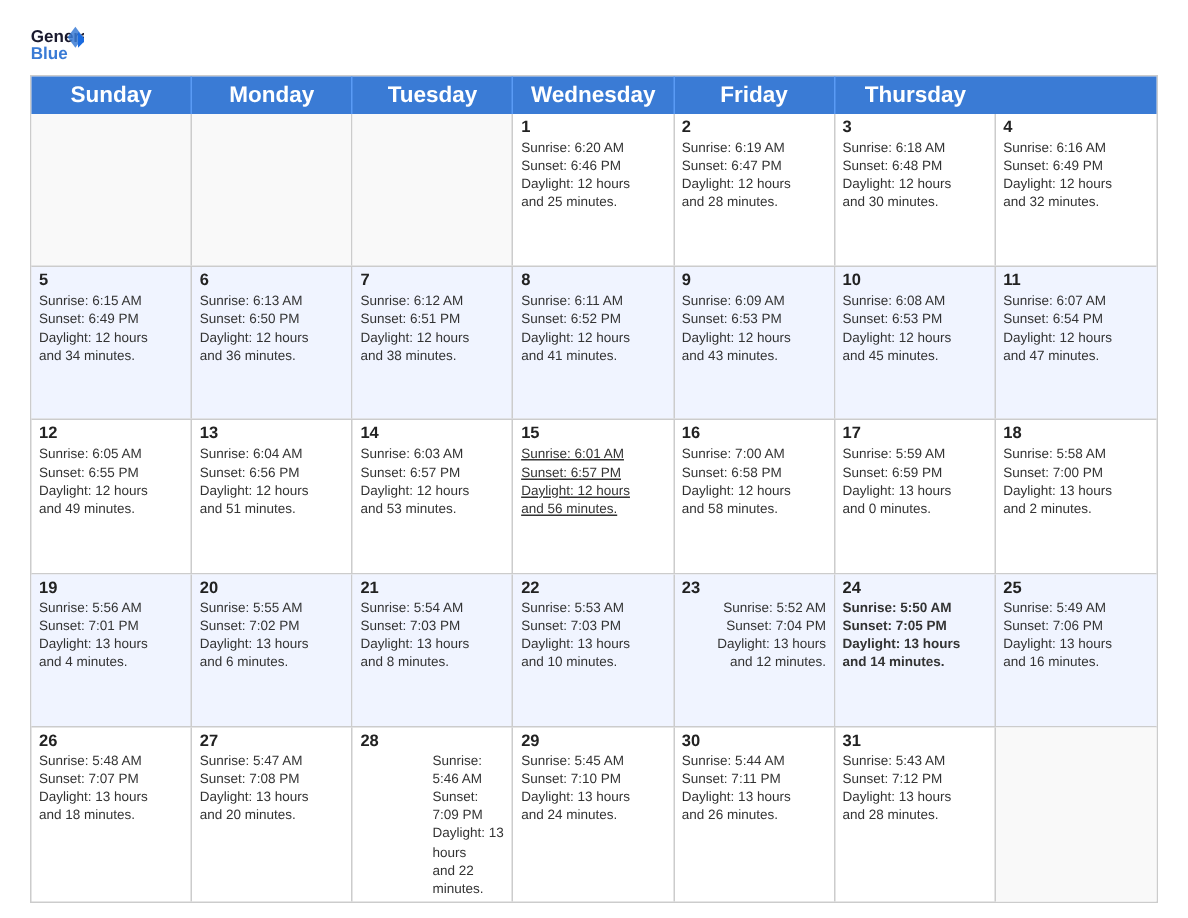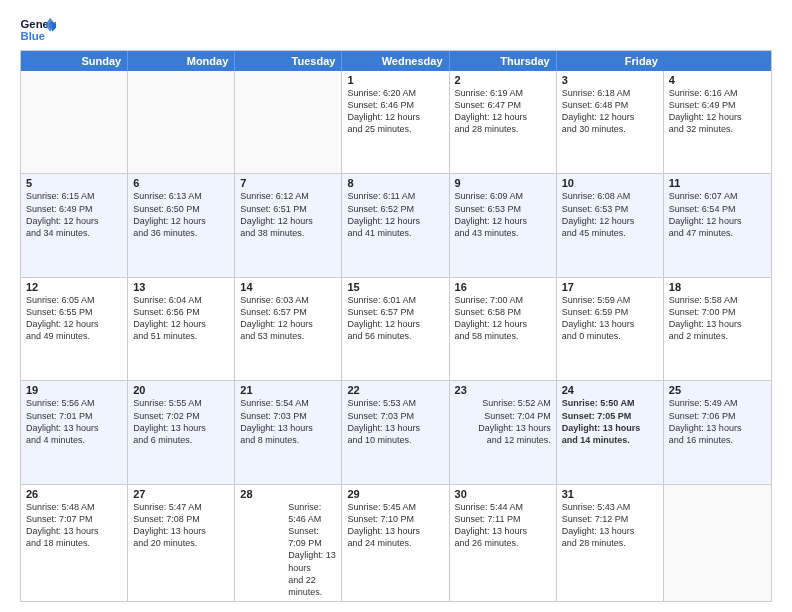--- a/index.html
+++ b/index.html
@@ -57,24 +57,24 @@
       flex-direction: column;
       border: 1px solid #ccc;
     }
     .cal-header {
       display: grid;
       grid-template-columns: repeat(7, 1fr);
       background: #3a7bd5;
     }
     .cal-header-cell {
       color: #fff;
-      font-size: 11px;
+      font-size: 15px;
       font-weight: bold;
       padding: 4px 6px;
-      text-align: right;
+      text-align: center;
       border-right: 1px solid #5a9bf5;
     }
     .cal-header-cell:last-child { border-right: none; }
     .cal-body {
       flex: 1;
       display: flex;
       flex-direction: column;
     }
     .cal-row {
       display: grid;
@@ -130,22 +130,22 @@
       <div class="subtitle"></div>
     </div>
   </div>
 
   <div class="calendar">
     <div class="cal-header">
     <div class="cal-header-cell">Sunday</div>
         <div class="cal-header-cell">Monday</div>
         <div class="cal-header-cell">Tuesday</div>
         <div class="cal-header-cell">Wednesday</div>
+        <div class="cal-header-cell">Friday</div>
         <div class="cal-header-cell">Thursday</div>
-        <div class="cal-header-cell">Friday</div>
       </div>
     <div class="cal-body">
     <div class="cal-row">
           <div class="cal-cell empty"></div>
           <div class="cal-cell empty"></div>
           <div class="cal-cell empty"></div>
           <div class="cal-cell">
             <div class="day-num">1</div>
             <div class="cell-text" style="white-space: pre-line;">Sunrise: 6:20 AM
 Sunset: 6:46 PM
@@ -242,21 +242,21 @@
           </div>
           <div class="cal-cell">
             <div class="day-num">14</div>
             <div class="cell-text" style="white-space: pre-line;">Sunrise: 6:03 AM
 Sunset: 6:57 PM
 Daylight: 12 hours
 and 53 minutes.</div>
           </div>
           <div class="cal-cell">
             <div class="day-num">15</div>
-            <div class="cell-text" style="white-space: pre-line;">Sunrise: 6:01 AM
+            <div class="cell-text" style="white-space: pre-line; text-decoration: underline;">Sunrise: 6:01 AM
 Sunset: 6:57 PM
 Daylight: 12 hours
 and 56 minutes.</div>
           </div>
           <div class="cal-cell">
             <div class="day-num">16</div>
             <div class="cell-text" style="white-space: pre-line;">Sunrise: 7:00 AM
 Sunset: 6:58 PM
 Daylight: 12 hours
 and 58 minutes.</div>

